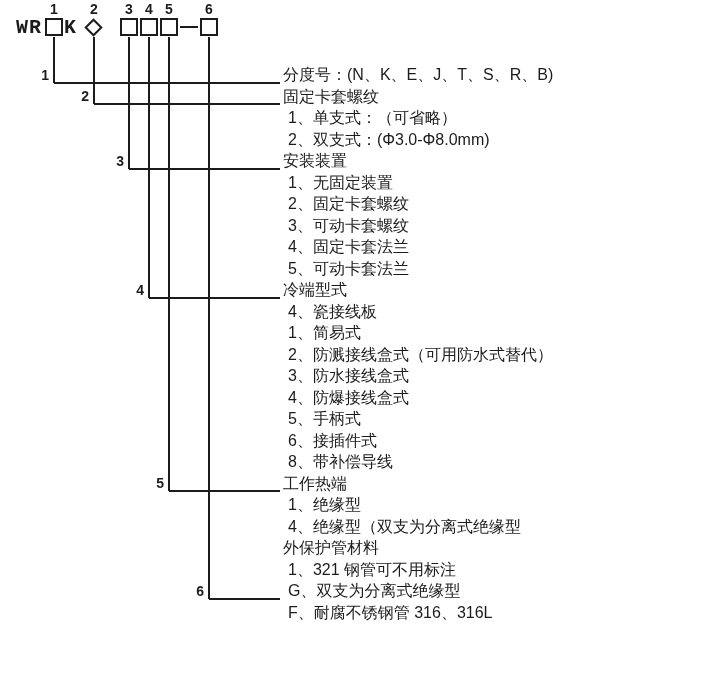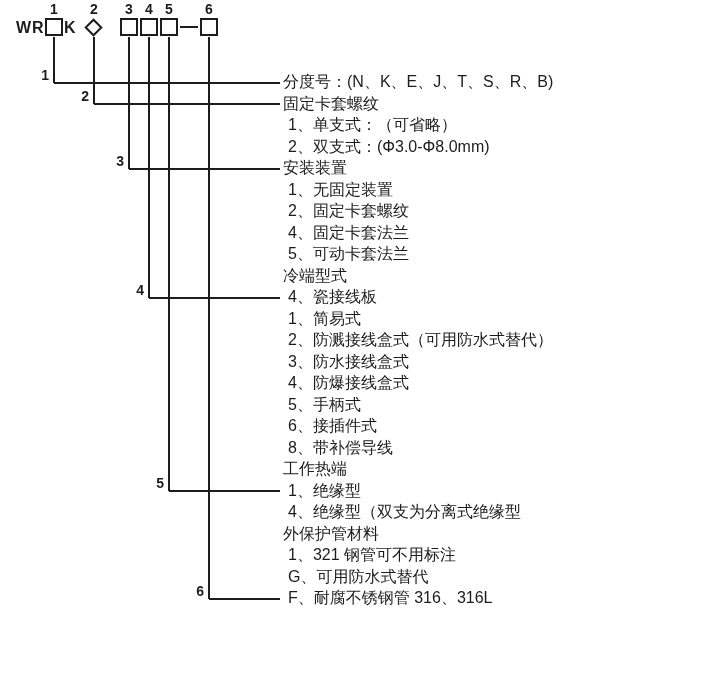--- a/index.html
+++ b/index.html
@@ -12,25 +12,26 @@
     color: #1c1c1c;
     overflow: hidden;
   }
   svg.lines {
     position: absolute;
     left: 0; top: 0;
     width: 706px; height: 693px;
   }
   .txt {
     position: absolute;
-    font-size: 16px;
+    font-size: 20px;
     font-weight: 600;
     letter-spacing: 1px;
     line-height: 20px;
     white-space: nowrap;
+    font-family: Liberation Mono, monospace;
   }
   .sym { position: absolute; box-sizing: border-box; }
   .box {
     width: 18px; height: 18px;
     border: 2px solid #1c1c1c;
     background: #ffffff;
   }
   .diamond {
     width: 13px; height: 13px;
     border: 2px solid #1c1c1c;
@@ -53,21 +54,21 @@
     position: absolute;
     width: 16px;
     text-align: right;
     font-size: 14px;
     font-weight: 600;
     line-height: 14px;
   }
   #rows {
     position: absolute;
     left: 283px;
-    top: 71px;
+    top: 64px;
   }
   .row {
     height: 21.5px;
     line-height: 21.5px;
     font-size: 16px;
     white-space: nowrap;
   }
   .row.indent { padding-left: 5px; }
 </style>
 </head>
@@ -112,37 +113,38 @@
     </div>
 
   <div id="rows">
       <div class="row">分度号：(N、K、E、J、T、S、R、B)</div>
       <div class="row">固定卡套螺纹</div>
       <div class="row indent">1、单支式：（可省略）</div>
       <div class="row indent">2、双支式：(Φ3.0-Φ8.0mm)</div>
       <div class="row">安装装置</div>
       <div class="row indent">1、无固定装置</div>
       <div class="row indent">2、固定卡套螺纹</div>
+      <div class="row indent">3、可动卡套螺纹</div>
       <div class="row indent">4、固定卡套法兰</div>
       <div class="row indent">5、可动卡套法兰</div>
       <div class="row">冷端型式</div>
       <div class="row indent">4、瓷接线板</div>
       <div class="row indent">1、简易式</div>
       <div class="row indent">2、防溅接线盒式（可用防水式替代）</div>
       <div class="row indent">3、防水接线盒式</div>
       <div class="row indent">4、防爆接线盒式</div>
       <div class="row indent">5、手柄式</div>
       <div class="row indent">6、接插件式</div>
       <div class="row indent">8、带补偿导线</div>
       <div class="row">工作热端</div>
       <div class="row indent">1、绝缘型</div>
       <div class="row indent">4、绝缘型（双支为分离式绝缘型</div>
       <div class="row">外保护管材料</div>
       <div class="row indent">1、321 钢管可不用标注</div>
-      <div class="row indent">G、可用防水式替代</div>
+      <div class="row indent">G、双支为分离式绝缘型</div>
       <div class="row indent">F、耐腐不锈钢管 316、316L</div>
     </div>
 
   <div id="corner-labels">
       <span class="corner-num" style="left: 33px; top: 68px;">1</span>
       <span class="corner-num" style="left: 73px; top: 89px;">2</span>
       <span class="corner-num" style="left: 108px; top: 154px;">3</span>
       <span class="corner-num" style="left: 128px; top: 283px;">4</span>
       <span class="corner-num" style="left: 148px; top: 476px;">5</span>
       <span class="corner-num" style="left: 188px; top: 584px;">6</span>

